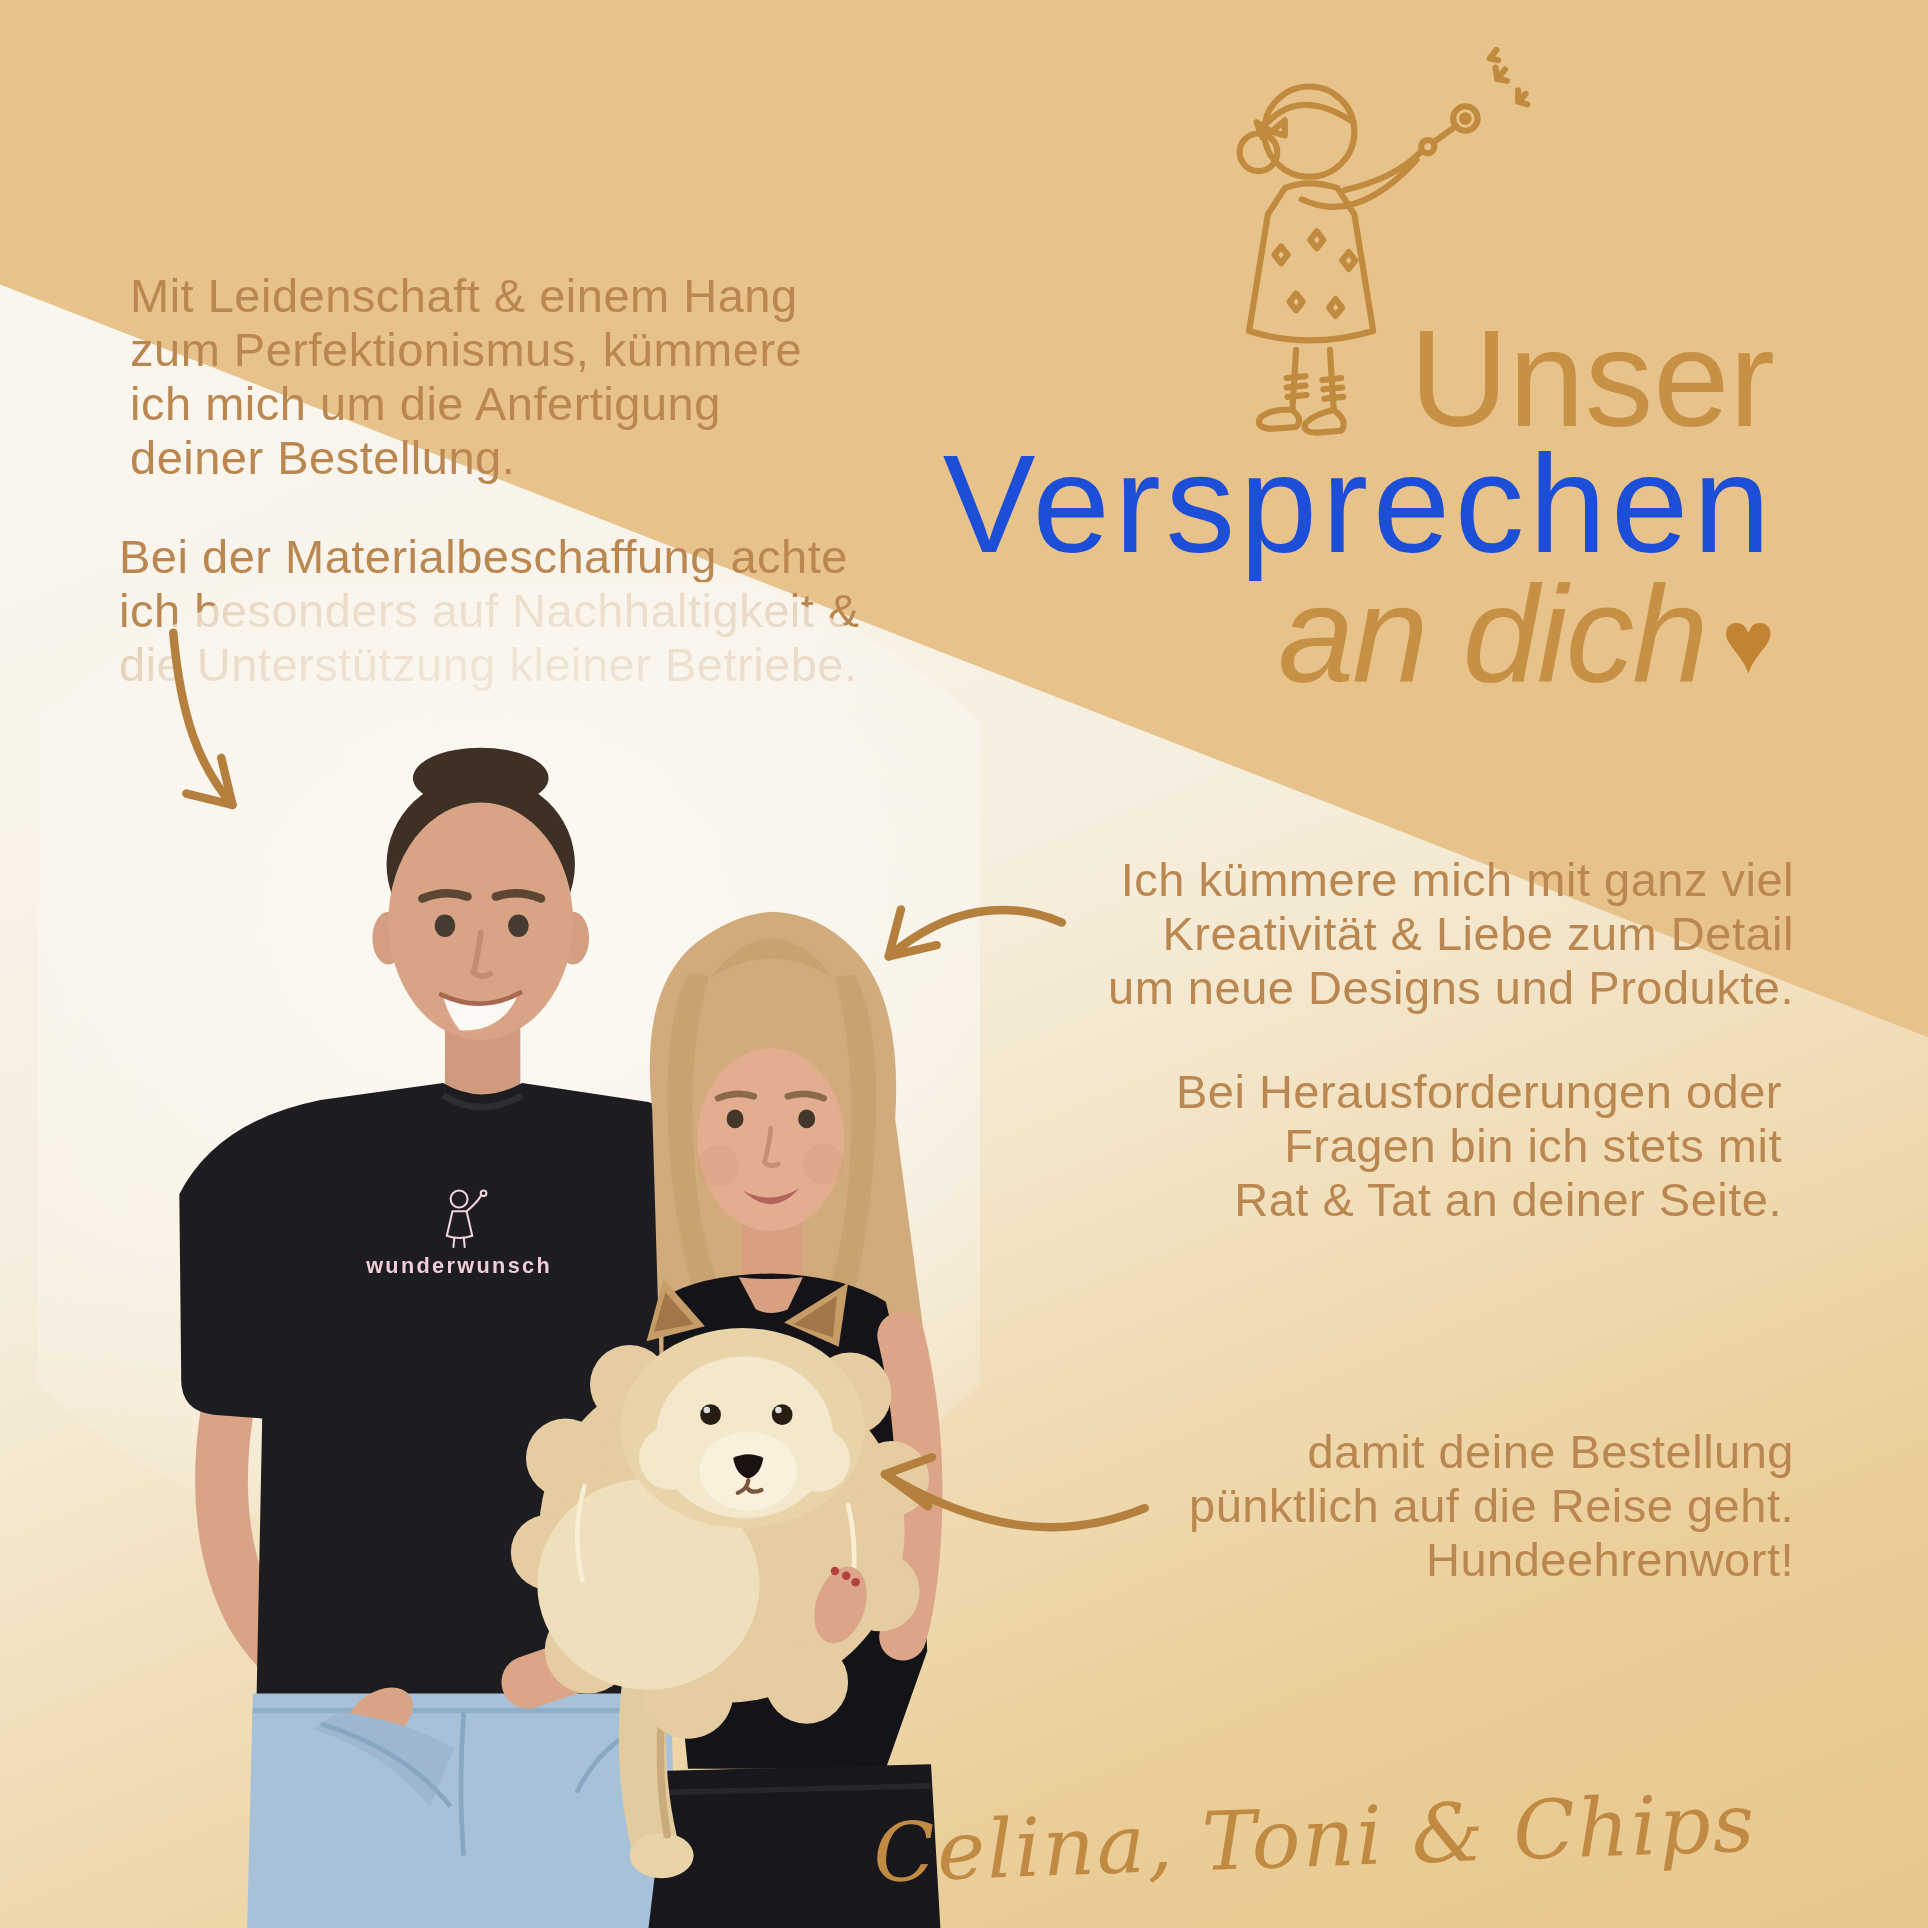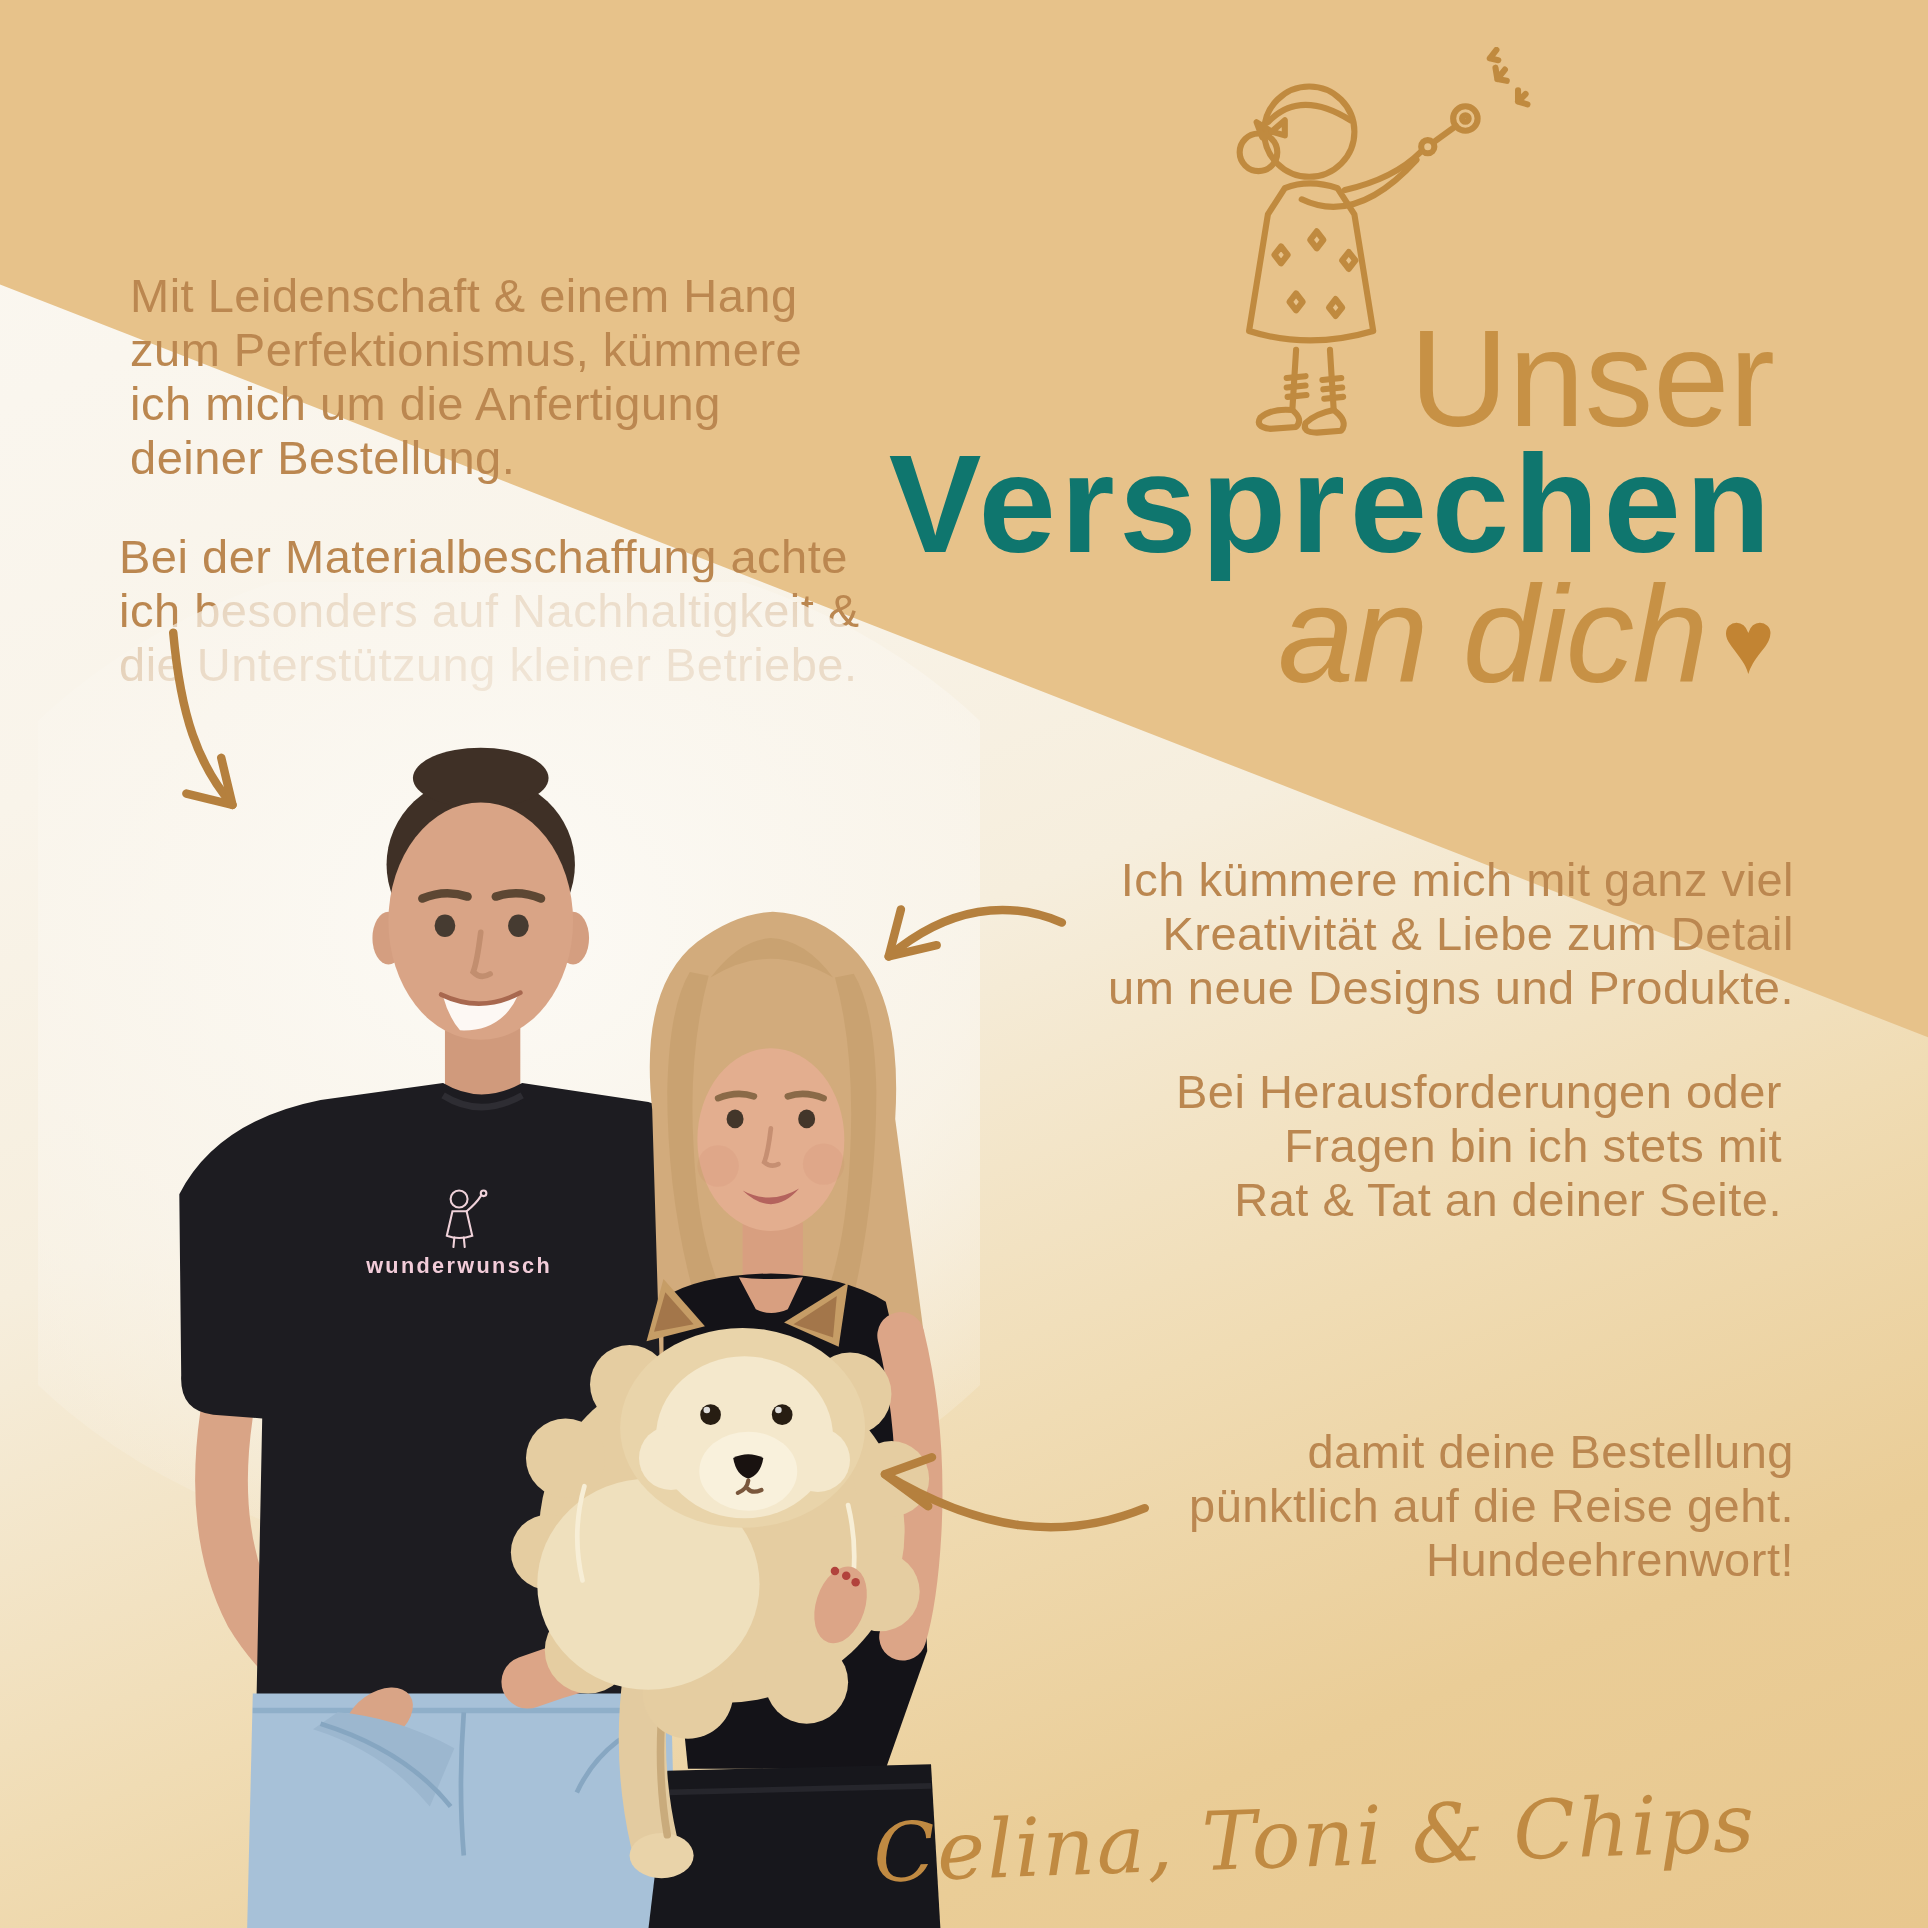--- a/index.html
+++ b/index.html
@@ -13,21 +13,21 @@
   .txt{position:absolute;color:#bb8750;font-size:47px;line-height:54px;letter-spacing:0.5px;}
   .txt.right{text-align:right;}
   #left1{left:109px;top:269px;margin-left:21px;}
   #left2{left:119px;top:530px;}
   #right1{right:134px;top:853px;}
   #right2{right:146px;top:1065px;}
   #right3{right:134px;top:1425px;}
 
   .title{position:absolute;right:153px;top:316px;text-align:right;color:#c79145;}
   .title .t1{font-size:137px;line-height:126px;}
-  .title .t2{font-size:139px;line-height:124px;font-weight:700;color:#0f766e;letter-spacing:4.7px;text-align:center;}
+  .title .t2{font-size:139px;line-height:124px;font-weight:400;color:#1d4ed8;letter-spacing:4.7px;text-align:center;}
   .title .t3{font-size:137px;line-height:137px;letter-spacing:-1.9px;font-style:italic;}
   .title .heart{font-size:90px;color:#c28433;margin-left:15px;vertical-align:9.4px;letter-spacing:0;}
 
   .signature{position:absolute;right:172px;top:1791px;
     font-family:"DejaVu Serif",serif;font-style:italic;font-size:81px;
     color:#c08a42;transform:rotate(-2deg);letter-spacing:1.9px;white-space:nowrap;}
 
   svg.logo{position:absolute;left:1215px;top:47px;width:339px;height:395px;}
   svg.arrows{position:absolute;left:0;top:0;width:1928px;height:1928px;pointer-events:none;}
   svg.photo{position:absolute;left:38px;top:582px;width:942px;height:1347px;}

